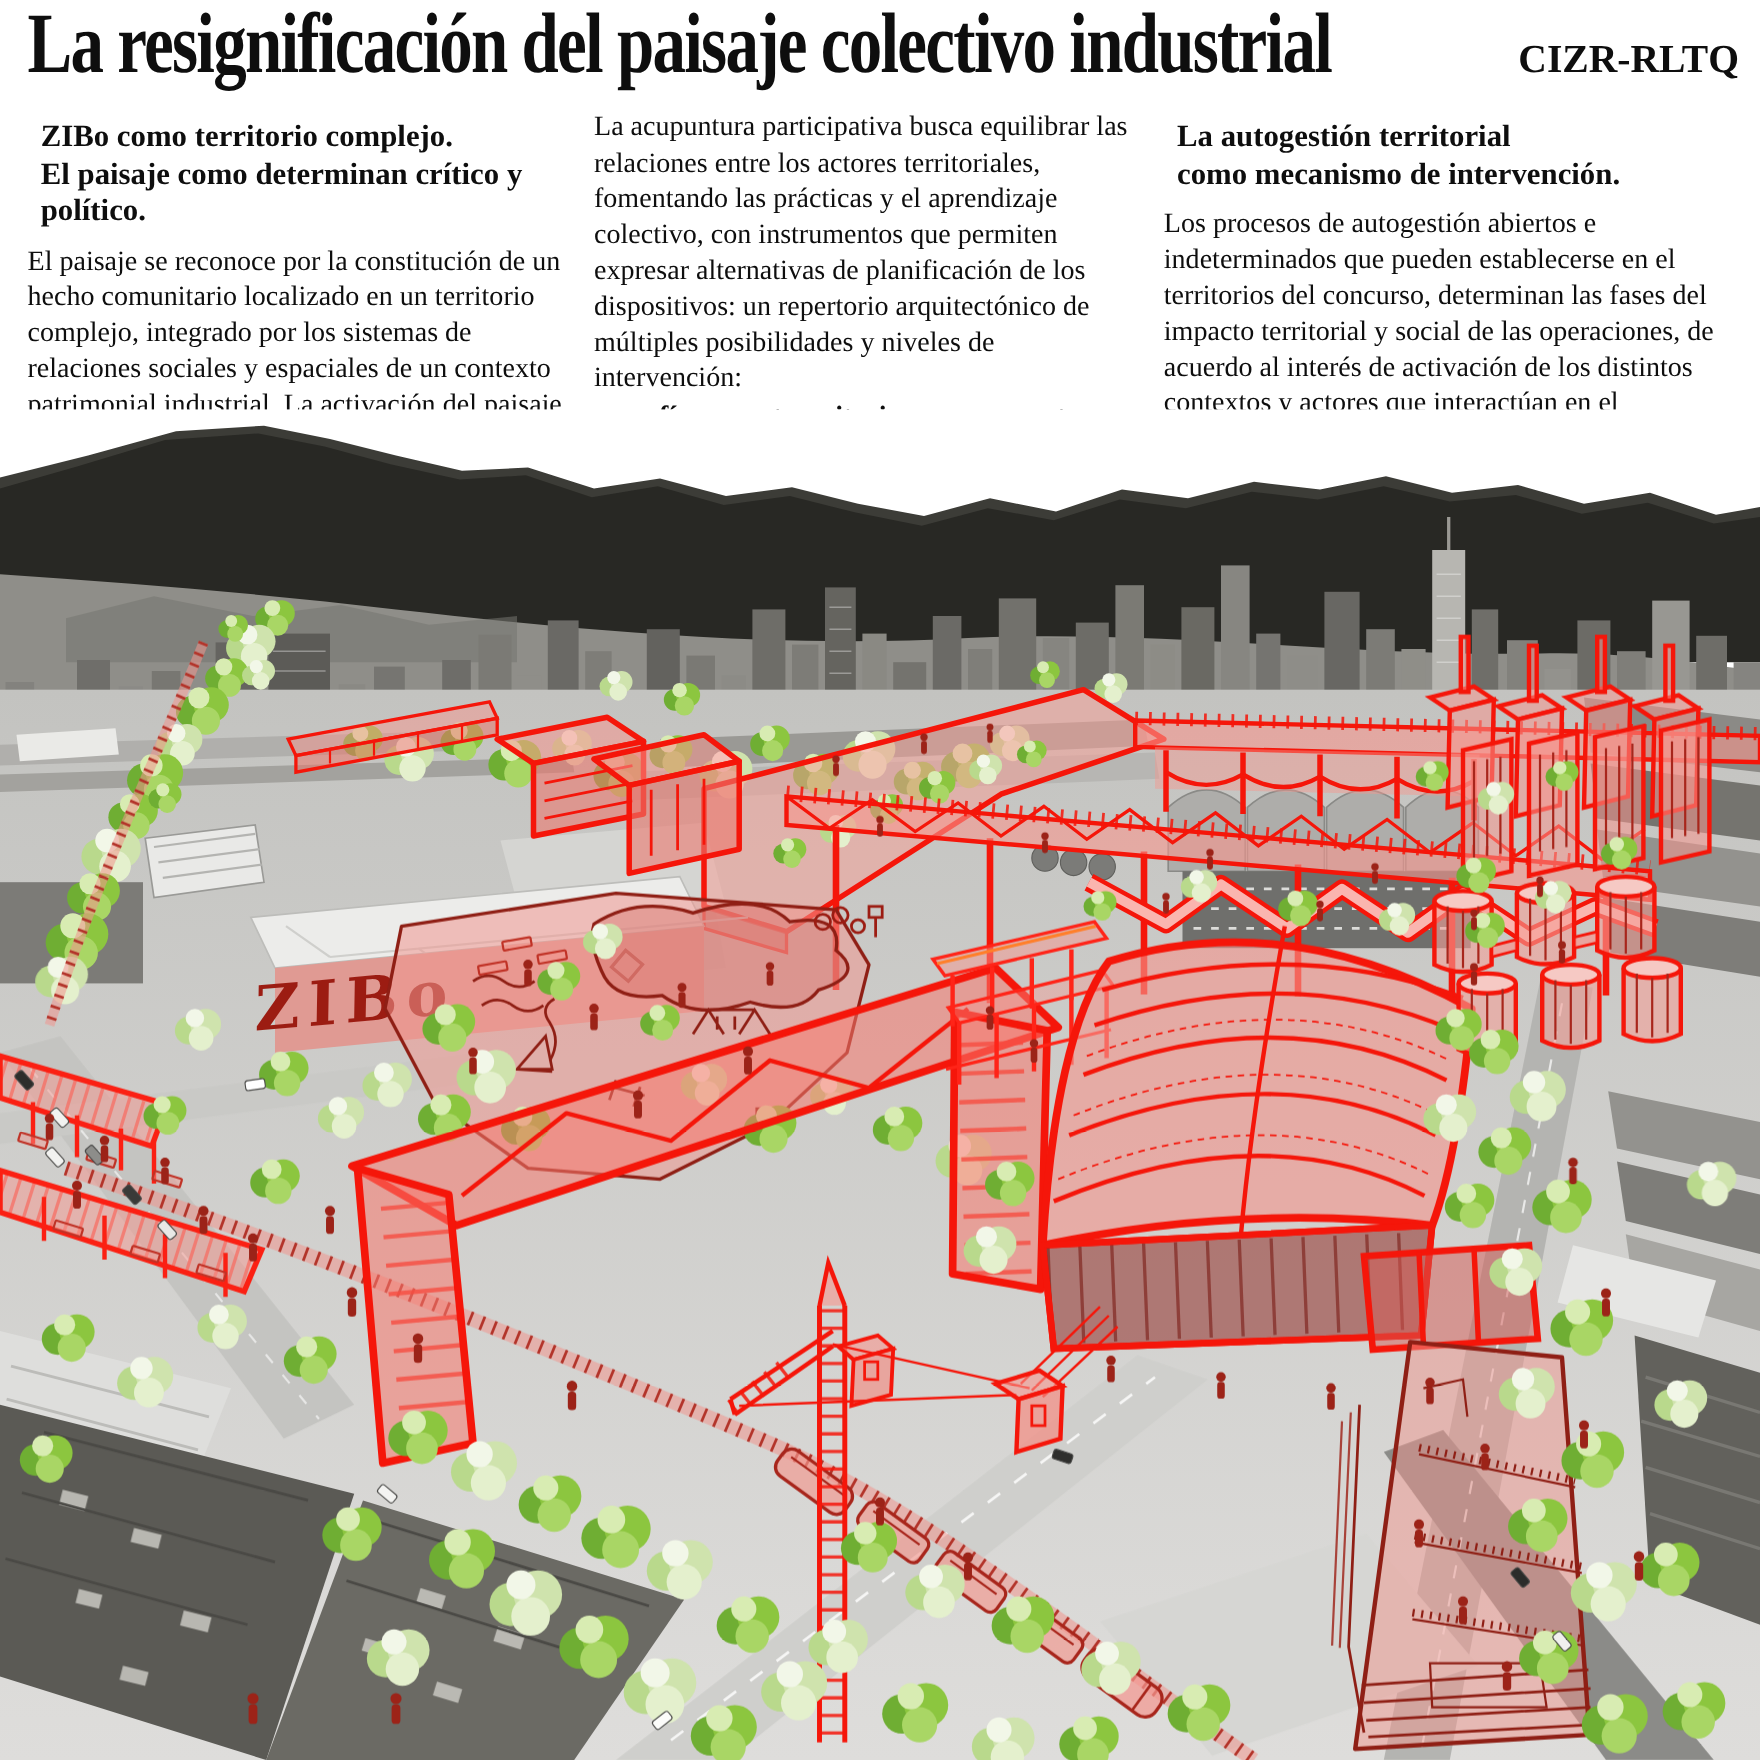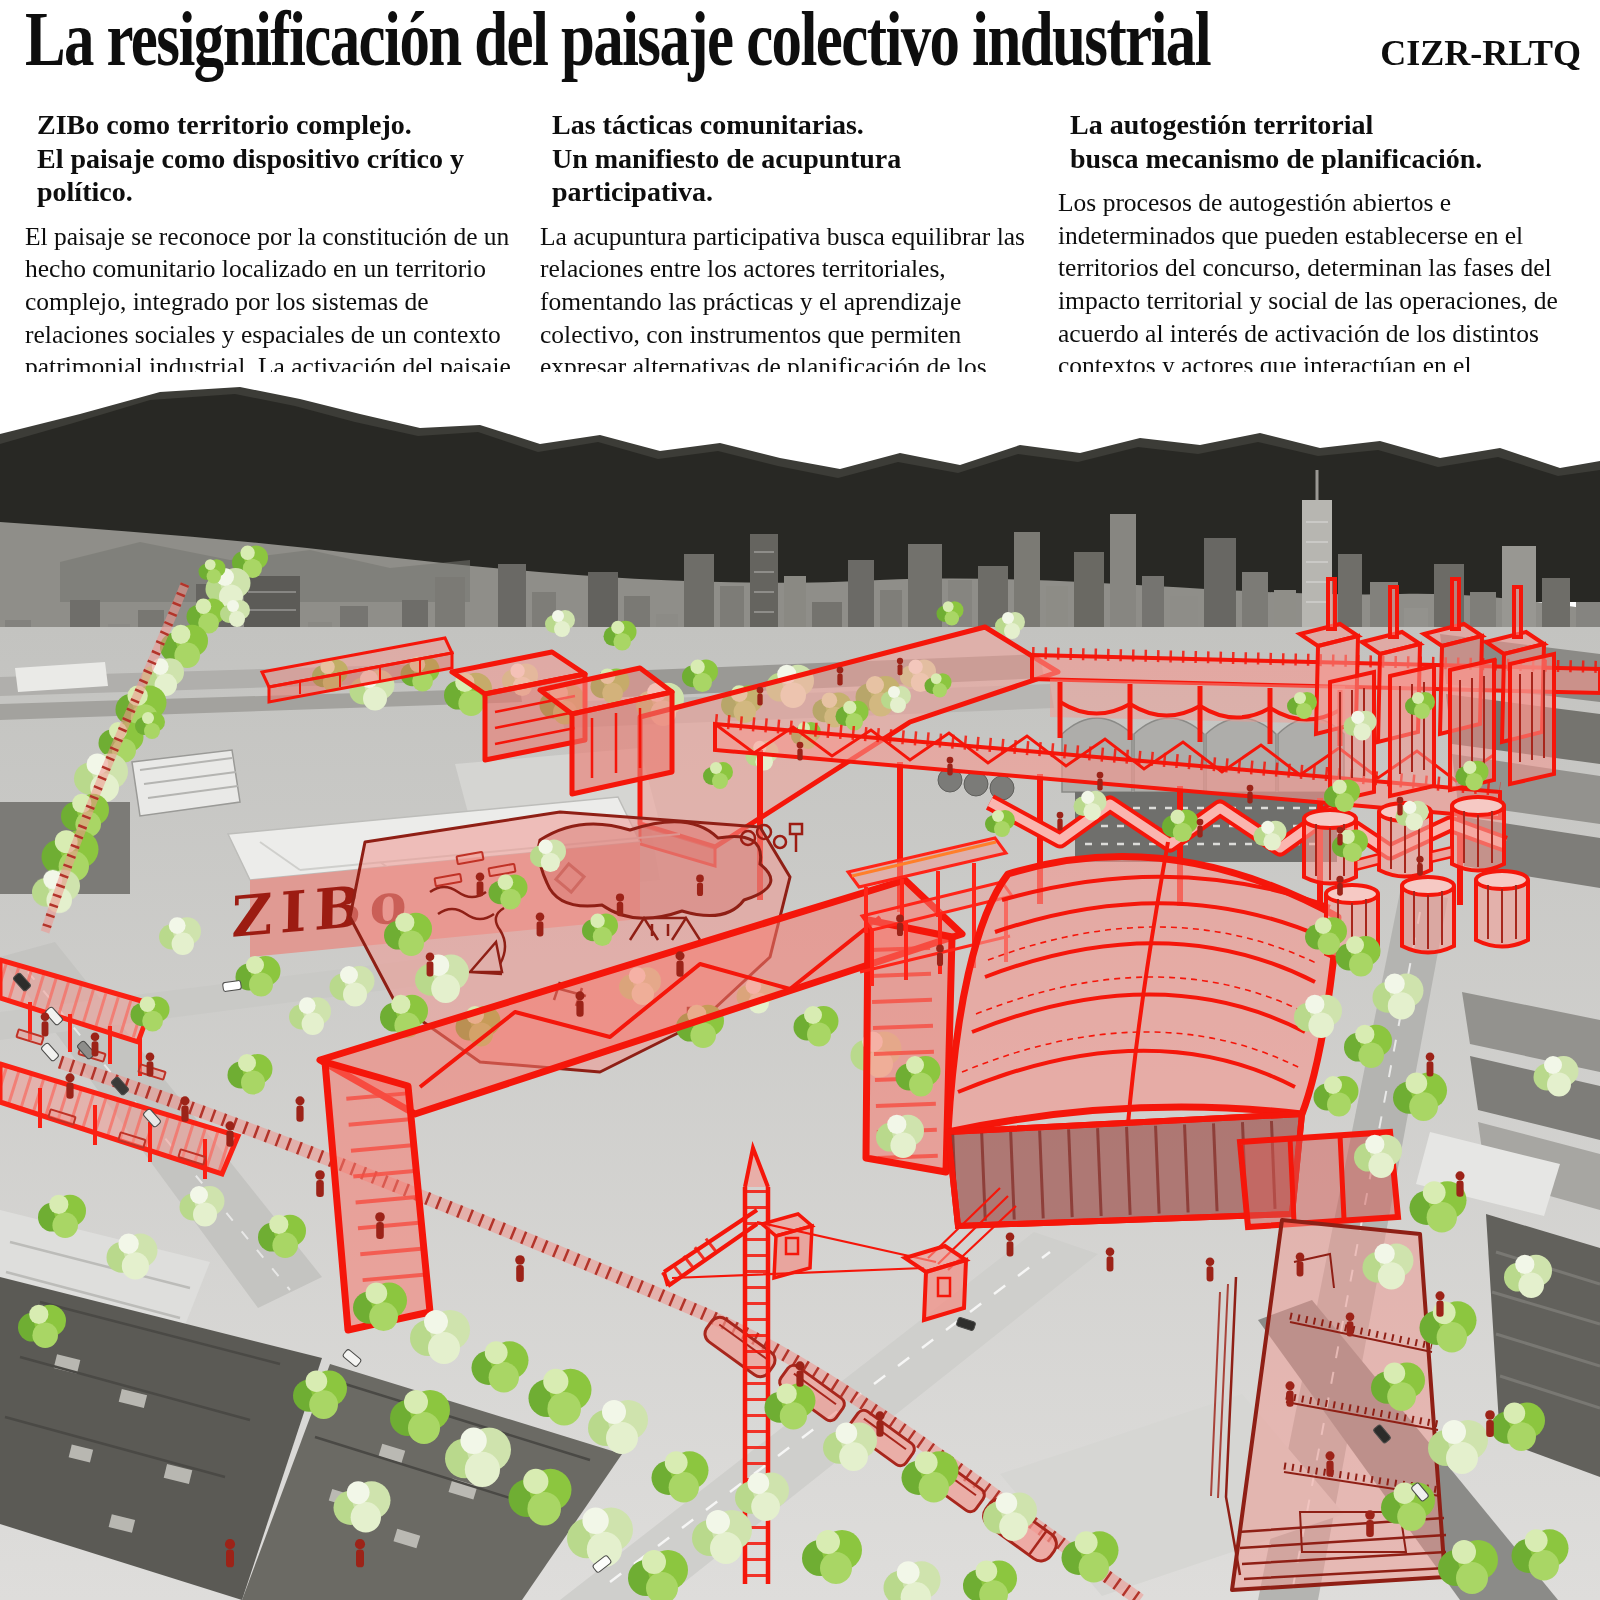--- a/index.html
+++ b/index.html
@@ -25,31 +25,30 @@
 
 <div class="poster">
 
   <header>
     <h1>
       <span class="title-main">La resignificación del paisaje colectivo industrial</span>
       <span class="code">CIZR-RLTQ</span>
     </h1>
     <div class="cols">
       <section class="col c1">
-        <h2><span>ZIBo como territorio complejo.</span><br><span>El paisaje como dispositivo crítico y político.</span></h2>
+        <h2><span>ZIBo como territorio complejo.</span><br><span>El paisaje como determinan crítico y político.</span></h2>
         <p class="body">El paisaje se reconoce por la constitución de un hecho comunitario localizado en un territorio complejo, integrado por los sistemas de relaciones sociales y espaciales de un contexto patrimonial industrial. La activación del paisaje por medio de un catalógo de dispositivos arquitectónicos busca establecer un equilibrio en el territorio como:</p>
         <p class="emph">representación del tejido social</p>
       </section>
       <section class="col c2">
-        <h2><span>Las tácticas comunitarias.</span><br><span>Un manifiesto de acupuntura participativa.</span></h2>
         <p class="body">La acupuntura participativa busca equilibrar las relaciones entre los actores territoriales, fomentando las prácticas y el aprendizaje colectivo, con instrumentos que permiten expresar alternativas de planificación de los dispositivos: un repertorio arquitectónico de múltiples posibilidades y niveles de intervención:</p>
         <p class="emph">efímeras - transitorias - permanentes</p>
       </section>
       <section class="col c3">
-        <h2><span>La autogestión territorial</span><br><span>busca mecanismo de planificación.</span></h2>
+        <h2><span>La autogestión territorial</span><br><span>como mecanismo de intervención.</span></h2>
         <p class="body">Los procesos de autogestión abiertos e indeterminados que pueden establecerse en el territorios del concurso, determinan las fases del impacto territorial y social de las operaciones, de acuerdo al interés de activación de los distintos contextos y actores que interactúan en el patrimonio industrial.</p>
         <p class="emph">demarcación - implementación - ocupación</p>
         <p class="emph">apropiación - consolidación</p>
       </section>
     </div>
   </header>
 
   <div class="scene-wrap">
   <svg viewBox="0 0 1600 1228" width="1600" height="1228">
     <defs>

